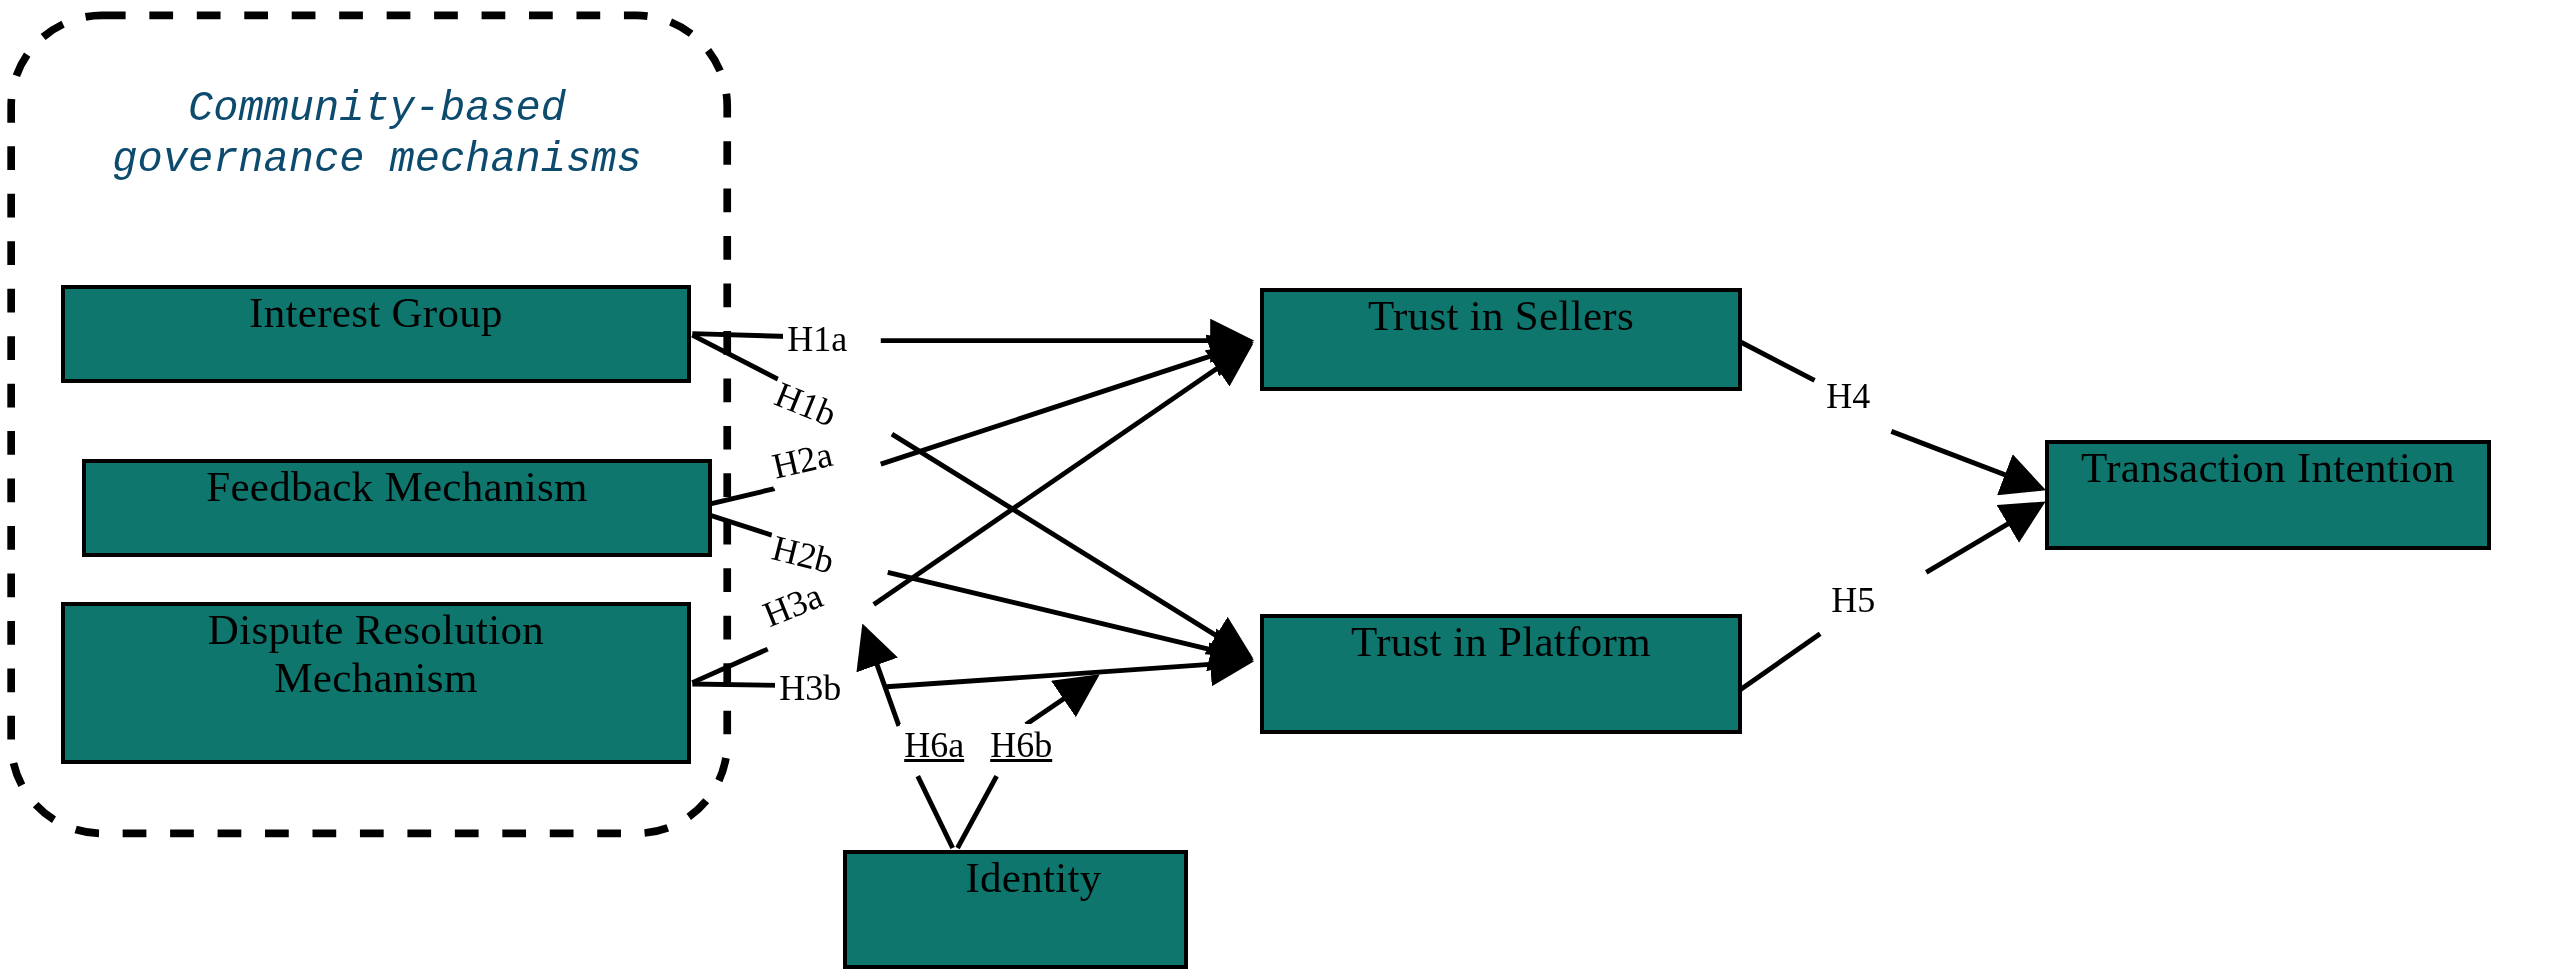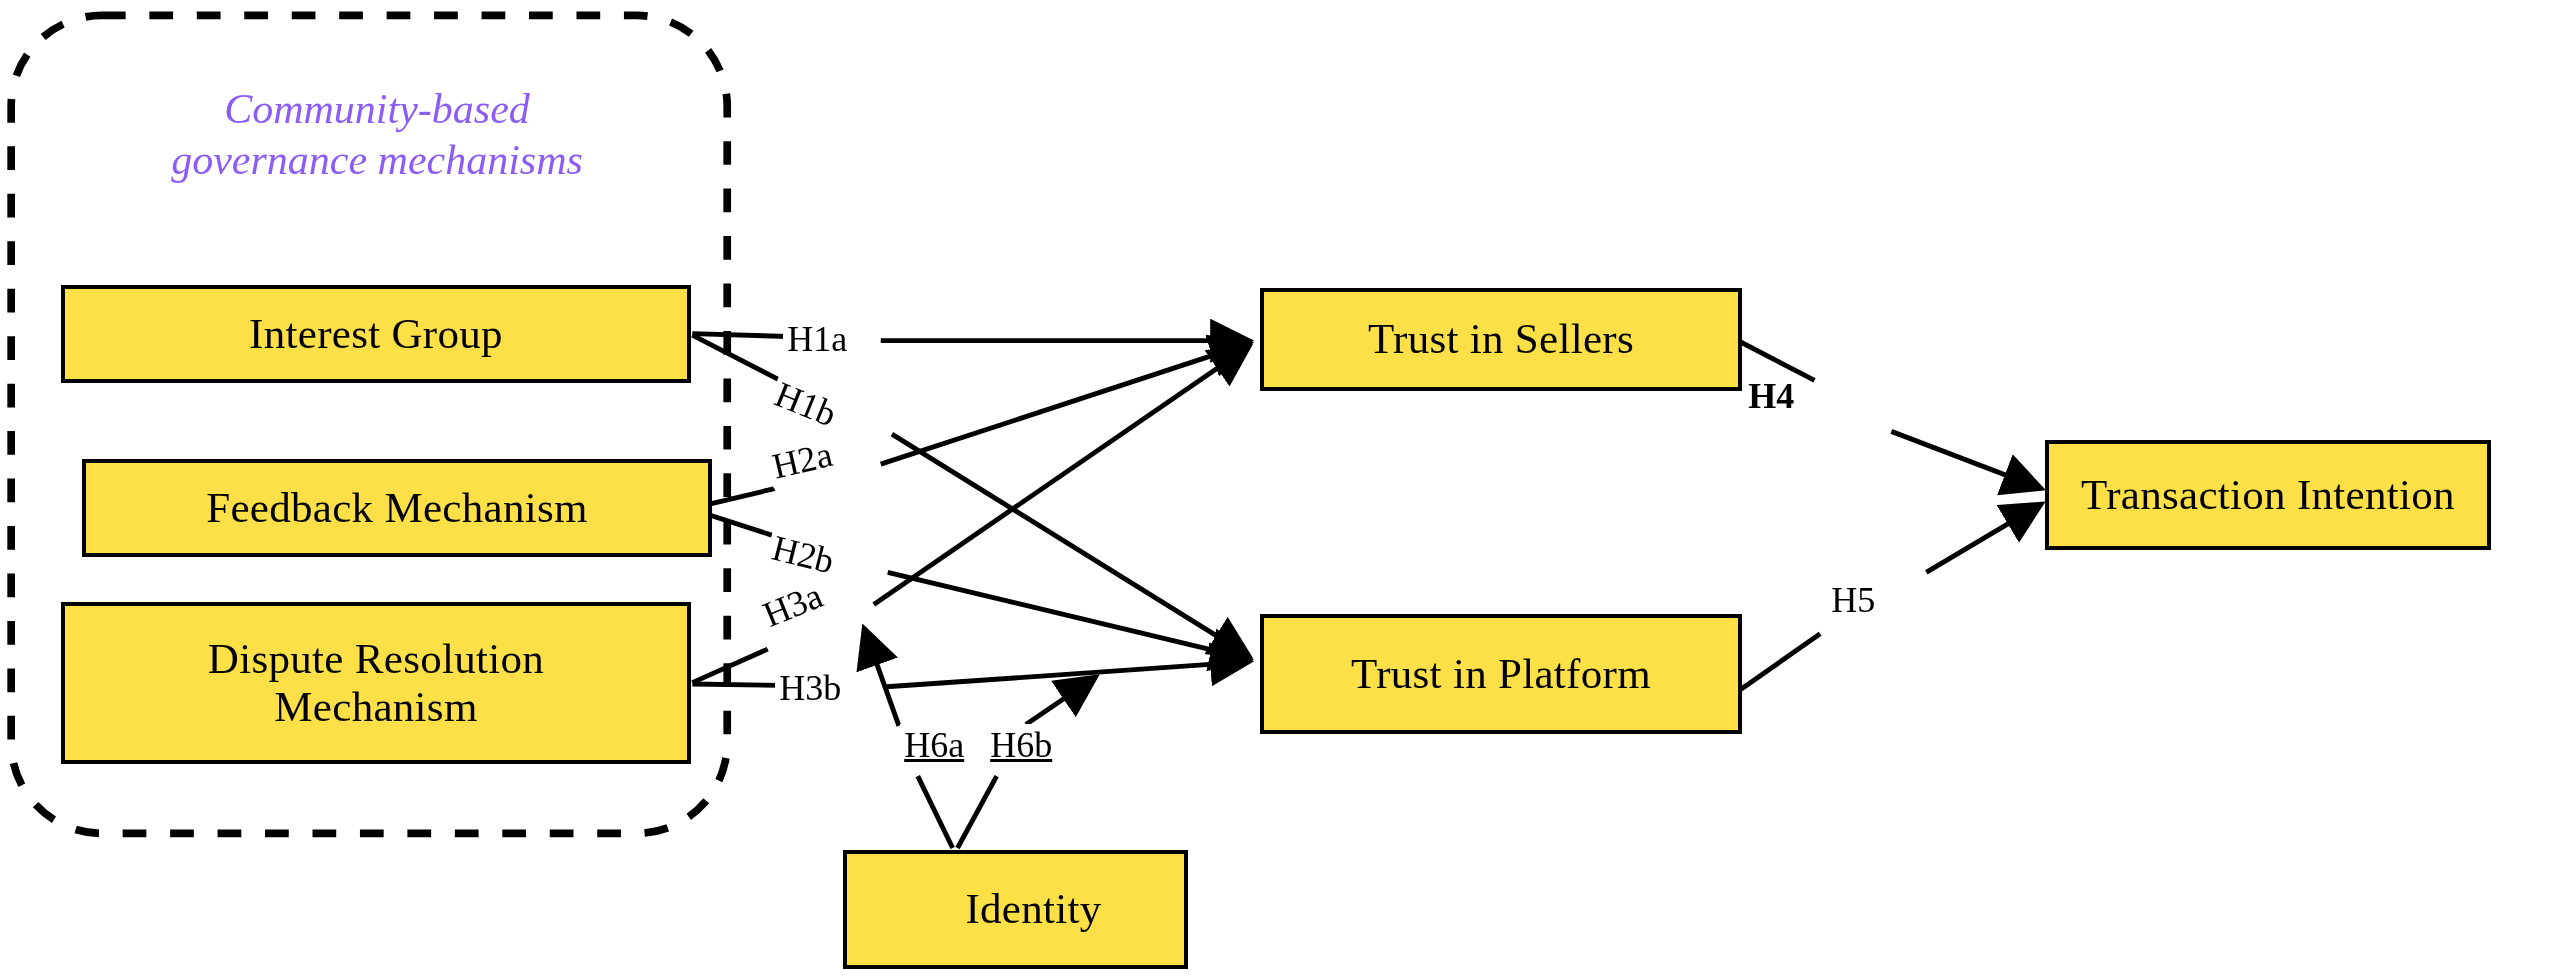--- a/index.html
+++ b/index.html
@@ -20,42 +20,42 @@
     left: 0;
     top: 0;
     width: 2576px;
     height: 980px;
     pointer-events: none;
   }
   .node-box {
     position: absolute;
     box-sizing: border-box;
     border: 4.9px solid #000000;
-    background: #fde047;
+    background: #0f766e;
     display: flex;
-    align-items: center;
+    align-items: flex-start;
     justify-content: center;
     text-align: center;
     line-height: 1.12;
     color: #000000;
   }
   .node-label {
     font-family: "Liberation Serif", "DejaVu Serif", serif;
     font-size: 43px;
     font-weight: 400;
     letter-spacing: 0.3px;
     white-space: pre-line;
   }
   .group-title {
     position: absolute;
-    font-family: Liberation Serif, serif;
+    font-family: Liberation Mono, monospace;
     font-style: italic;
     font-size: 42px;
     line-height: 1.22;
-    color: #8b5cf6;
+    color: #0c4a6e;
     text-align: center;
     white-space: pre-line;
   }
   .hyp-label {
     position: absolute;
     font-family: "Liberation Serif", "DejaVu Serif", serif;
     font-size: 36px;
     color: #000000;
     background: #ffffff;
     padding: 0 4.2px;
@@ -145,21 +145,21 @@
   <div class="hyp-label" style="left:773px; top:370px; transform: rotate(22deg);">H1b</div>
 
   <div class="hyp-label" style="left:769px; top:447px; transform: rotate(-13deg);">H2a</div>
 
   <div class="hyp-label" style="left:769px; top:525px; transform: rotate(14deg);">H2b</div>
 
   <div class="hyp-label" style="left:761px; top:597px; transform: rotate(-22deg);">H3a</div>
 
   <div class="hyp-label" style="left:775px; top:667px;">H3b</div>
 
-  <div class="hyp-label" style="left:1744px; top:375px;font-weight:bold;">H4</div>
+  <div class="hyp-label" style="left:1822px; top:375px;">H4</div>
 
   <div class="hyp-label" style="left:1827px; top:579px;">H5</div>
 
   <div class="hyp-label" style="left:900px; top:724px;text-decoration:underline;">H6a</div>
 
   <div class="hyp-label" style="left:986px; top:724px;text-decoration:underline;">H6b</div>
 
 </div>
 
 

